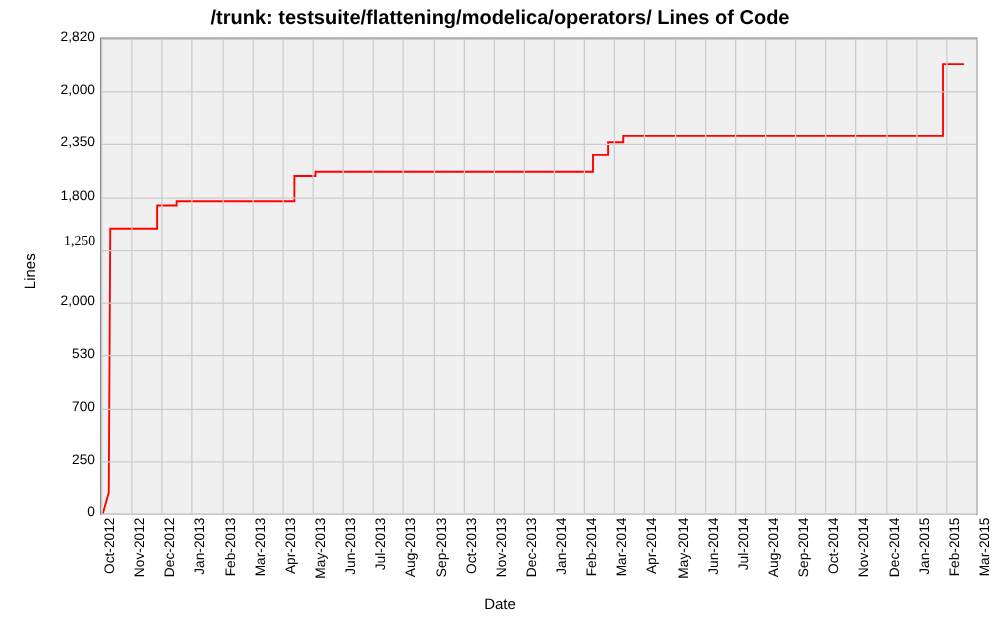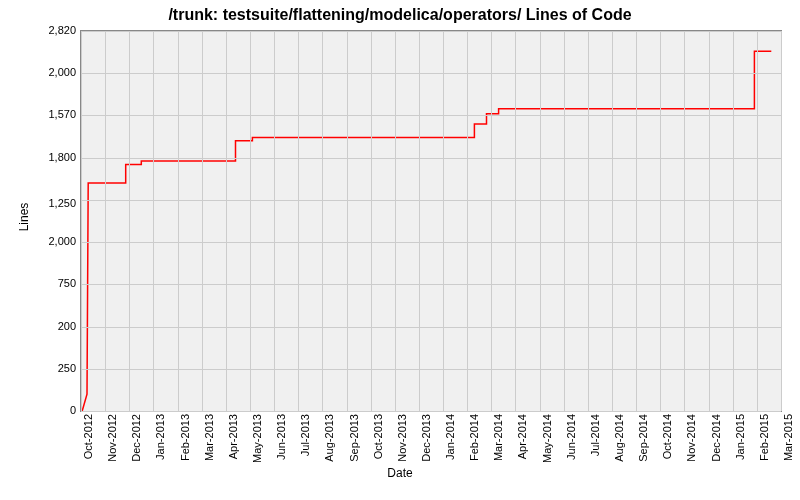--- a/index.html
+++ b/index.html
@@ -65,21 +65,21 @@
   .y-label {
     position: absolute;
     left: 10px;
     top: 210px;
     transform: rotate(-90deg);
     transform-origin: center;
     font-size: 12px;
   }
   .x-label {
     position: absolute;
-    bottom: 20px;
+    bottom: 10px;
     left: 0;
     right: 0;
     text-align: center;
     font-size: 12px;
   }
   svg.data-line {
     position: absolute;
     left: 0;
     top: 0;
     width: 100%;
@@ -133,26 +133,26 @@
       <div class="grid-line-v" style="left: 555.172px;"></div>
       <div class="grid-line-v" style="left: 579.31px;"></div>
       <div class="grid-line-v" style="left: 603.448px;"></div>
       <div class="grid-line-v" style="left: 627.586px;"></div>
       <div class="grid-line-v" style="left: 651.724px;"></div>
       <div class="grid-line-v" style="left: 675.862px;"></div>
       <div class="grid-line-v" style="left: 700px;"></div>
     </div>
 <div class="y-tick" style="top: 410px;">0</div>
     <div class="y-tick" style="top: 367.778px;">250</div>
-    <div class="y-tick" style="top: 325.556px;">200</div>
-    <div class="y-tick" style="top: 283.333px;">750</div>
+    <div class="y-tick" style="top: 325.556px;">700</div>
+    <div class="y-tick" style="top: 283.333px;">530</div>
     <div class="y-tick" style="top: 241.111px;">2,000</div>
-    <div class="y-tick" style="top: 203px;">1,250</div>
+    <div class="y-tick" style="top: 193px; font-family: Liberation Serif, serif;">1,250</div>
     <div class="y-tick" style="top: 156.667px;">1,800</div>
-    <div class="y-tick" style="top: 114.444px;">1,570</div>
+    <div class="y-tick" style="top: 114.444px;">2,350</div>
     <div class="y-tick" style="top: 72.2222px;">2,000</div>
     <div class="y-tick" style="top: 30px;">2,820</div>
     <div class="x-tick" style="left: 22px;">Oct-2012</div>
     <div class="x-tick" style="left: 46.1379px;">Nov-2012</div>
     <div class="x-tick" style="left: 70.2759px;">Dec-2012</div>
     <div class="x-tick" style="left: 94.4138px;">Jan-2013</div>
     <div class="x-tick" style="left: 118.552px;">Feb-2013</div>
     <div class="x-tick" style="left: 142.69px;">Mar-2013</div>
     <div class="x-tick" style="left: 166.828px;">Apr-2013</div>
     <div class="x-tick" style="left: 190.966px;">May-2013</div>

